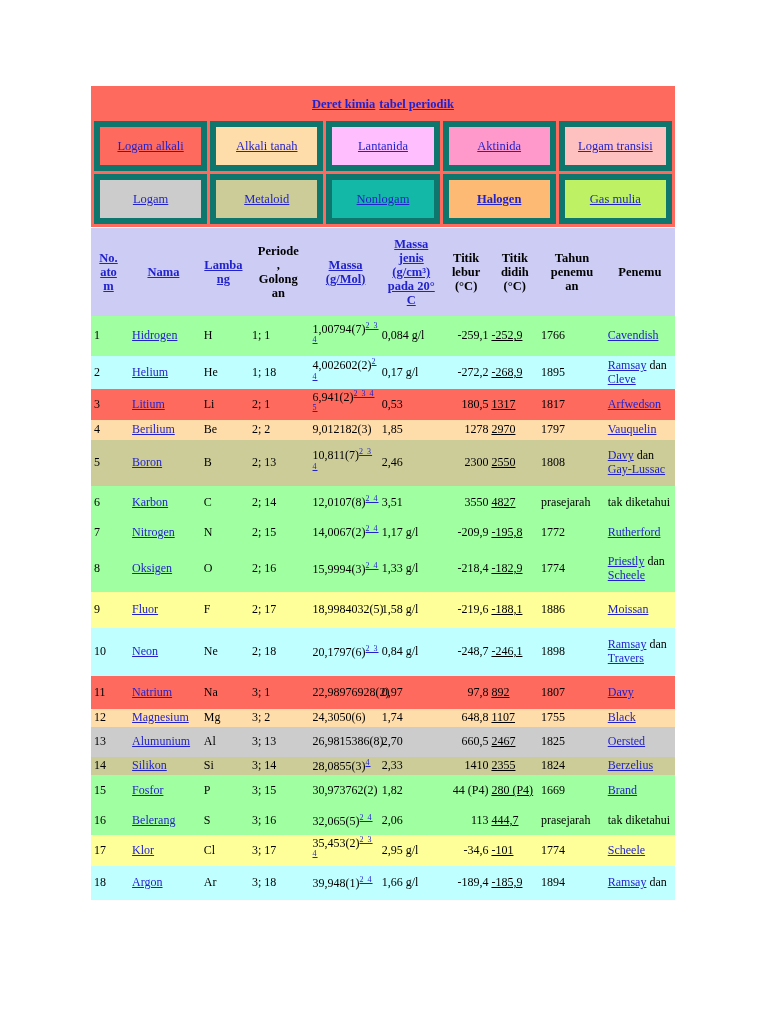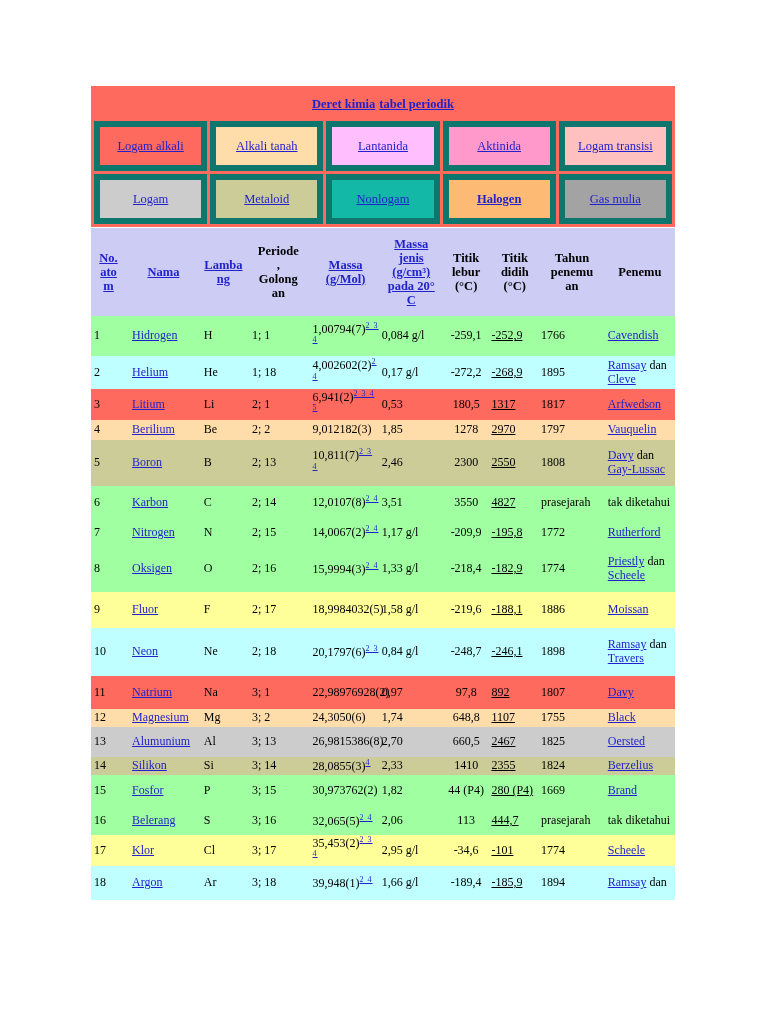--- a/index.html
+++ b/index.html
@@ -85,21 +85,21 @@
   .el-table a {
     color: #2222cc;
     text-decoration: underline;
   }
   td.c-num    { text-align: left;   padding-left: 3px; }
   td.c-name   { text-align: left;   padding-left: 6px; }
   td.c-sym    { text-align: left;   padding-left: 3px; }
   td.c-grp    { text-align: left;   padding-left: 6px; }
   td.c-mass   { text-align: left;   padding-left: 2px; }
   td.c-dens   { text-align: left;   padding-left: 1px; }
-  td.c-melt   { text-align: center;   padding-left: 2px; margin-left: 11px; }
+  td.c-melt   { text-align: right;   padding-left: 2px; margin-left: 11px; }
   td.c-boil   { text-align: left;   padding-left: 1px; text-decoration: underline; }
   td.c-year   { text-align: left;   padding-left: 2px; }
   td.c-disc   { text-align: left;   padding-left: 3px; }
 
   sup.ref {
     font-size: 8px;
     color: #2222cc;
     text-decoration: underline;
     letter-spacing: 1px;
     vertical-align: super;
@@ -123,21 +123,21 @@
             <td class="legend-cell" style="background: rgb(255, 221, 170);"><a href="#">Alkali tanah</a></td>
             <td class="legend-cell" style="background: rgb(255, 191, 255);"><a href="#">Lantanida</a></td>
             <td class="legend-cell" style="background: rgb(255, 153, 204);"><a href="#">Aktinida</a></td>
             <td class="legend-cell" style="background: rgb(255, 192, 192);"><a href="#">Logam transisi</a></td>
           </tr>
         <tr id="legend-row-2">
             <td class="legend-cell" style="background: rgb(204, 204, 204);"><a href="#">Logam</a></td>
             <td class="legend-cell" style="background: rgb(204, 204, 153);"><a href="#">Metaloid</a></td>
             <td class="legend-cell" style="background: #14b8a6;"><a href="#">Nonlogam</a></td>
             <td class="legend-cell" style="background: #fdba74; font-weight: bold;"><a href="#">Halogen</a></td>
-            <td class="legend-cell" style="background: #a3a3a3;"><a href="#">Gas mulia</a></td>
+            <td class="legend-cell" style="background: #bef264;"><a href="#">Gas mulia</a></td>
           </tr>
       </tbody>
     </table>
 
     <table class="el-table">
       <colgroup>
         <col style="width:31px">
           <col style="width:66px">
           <col style="width:40px">
         <col style="width:57px">

